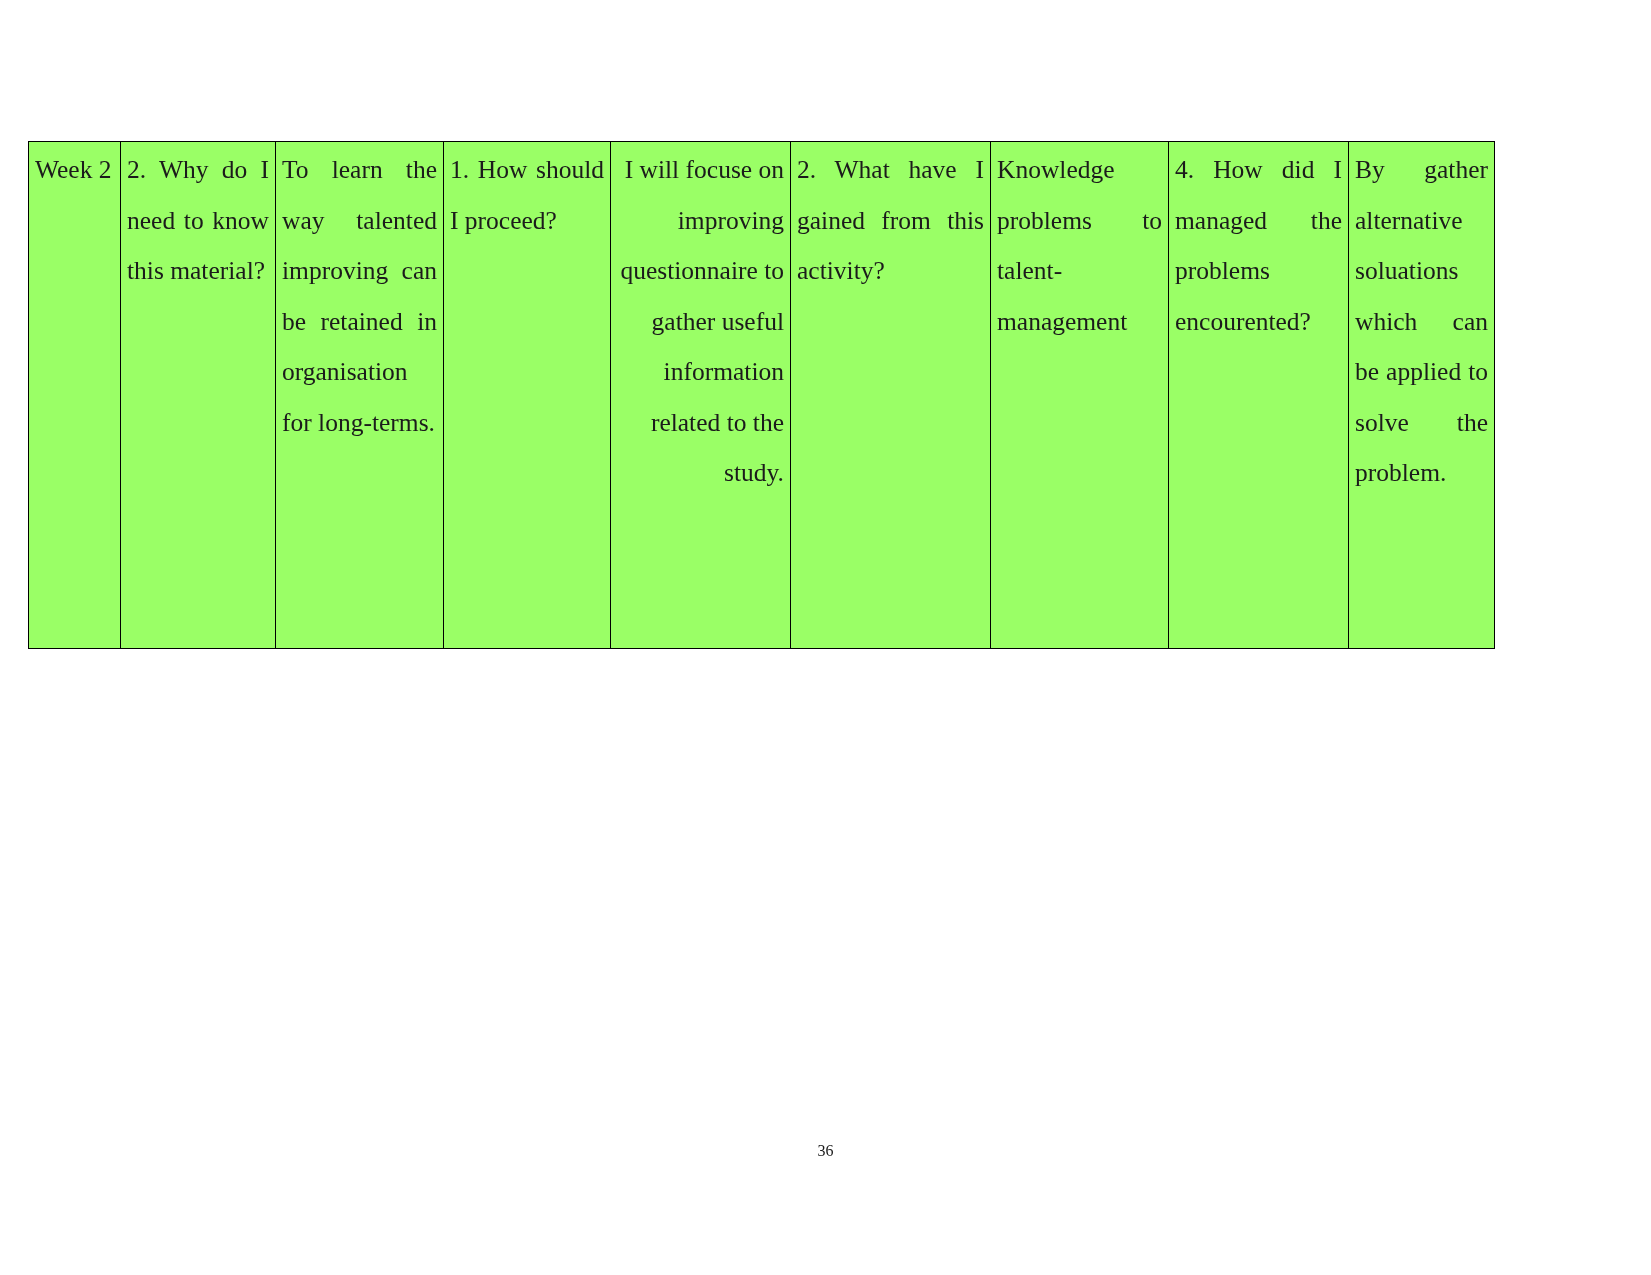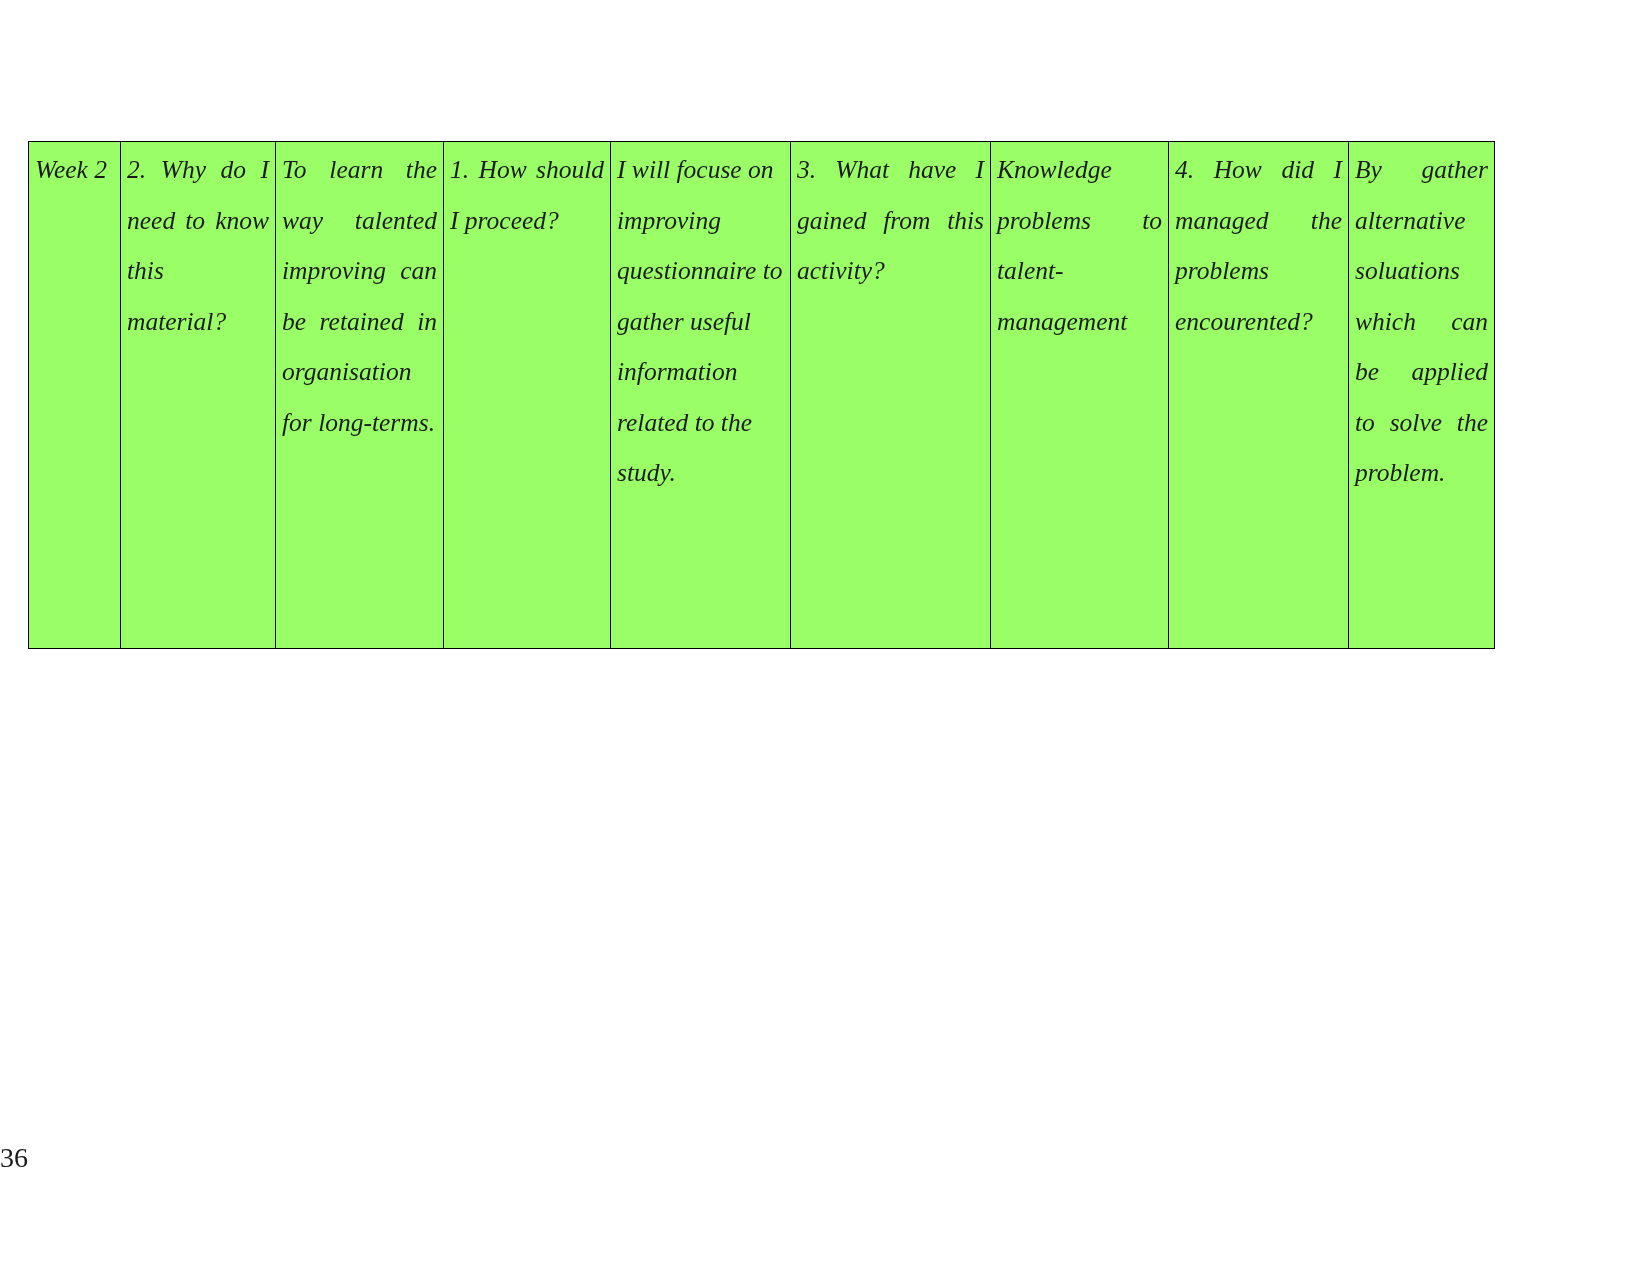--- a/index.html
+++ b/index.html
@@ -52,35 +52,34 @@
   .col-a1        { width: 168px; }
   .col-q2        { width: 167px; }
   .col-a2        { width: 180px; }
   .col-q3        { width: 200px; }
   .col-a3        { width: 178px; }
   .col-q4        { width: 180px; }
   .col-a4        { width: 146px; }
 
   .align-left     { text-align: left; }
   .align-justify  { text-align: justify; text-align-last: left; }
-  .align-center   { text-align: left; }
+  .align-center   { text-align: right; }
 
   
   .cell-text {
     display: block;
-    font-style: italic;
   }
 
   .page-number {
     position: absolute;
     left: 0;
     top: 1142px;
     width: 1651px;
-    text-align: left;
-    font-size: 28px;
+    text-align: center;
+    font-size: 16px;
     color: #1b1b1b;
     font-family: "Liberation Serif", "DejaVu Serif", serif;
   }
 </style>
 </head>
 <body>
 
 <div class="page">
 
   <table class="journal-table">
@@ -106,21 +105,21 @@
         <td class="align-justify">
           <span class="cell-text">To learn the way talented improving can be retained in organisation for long-terms.</span>
         </td>
         <td class="align-justify">
           <span class="cell-text">1. How should I proceed?</span>
         </td>
         <td class="align-center">
           <span class="cell-text">I will focuse on improving questionnaire to gather useful information related to the study.</span>
         </td>
         <td class="align-justify">
-          <span class="cell-text">3. What have I gained from this activity?</span>
+          <span class="cell-text">2. What have I gained from this activity?</span>
         </td>
         <td class="align-justify">
           <span class="cell-text">Knowledge problems to talent-management</span>
         </td>
         <td class="align-justify">
           <span class="cell-text">4. How did I managed the problems encourented?</span>
         </td>
         <td class="align-justify">
           <span class="cell-text">By gather alternative soluations which can be applied to solve the problem.</span>
         </td>

